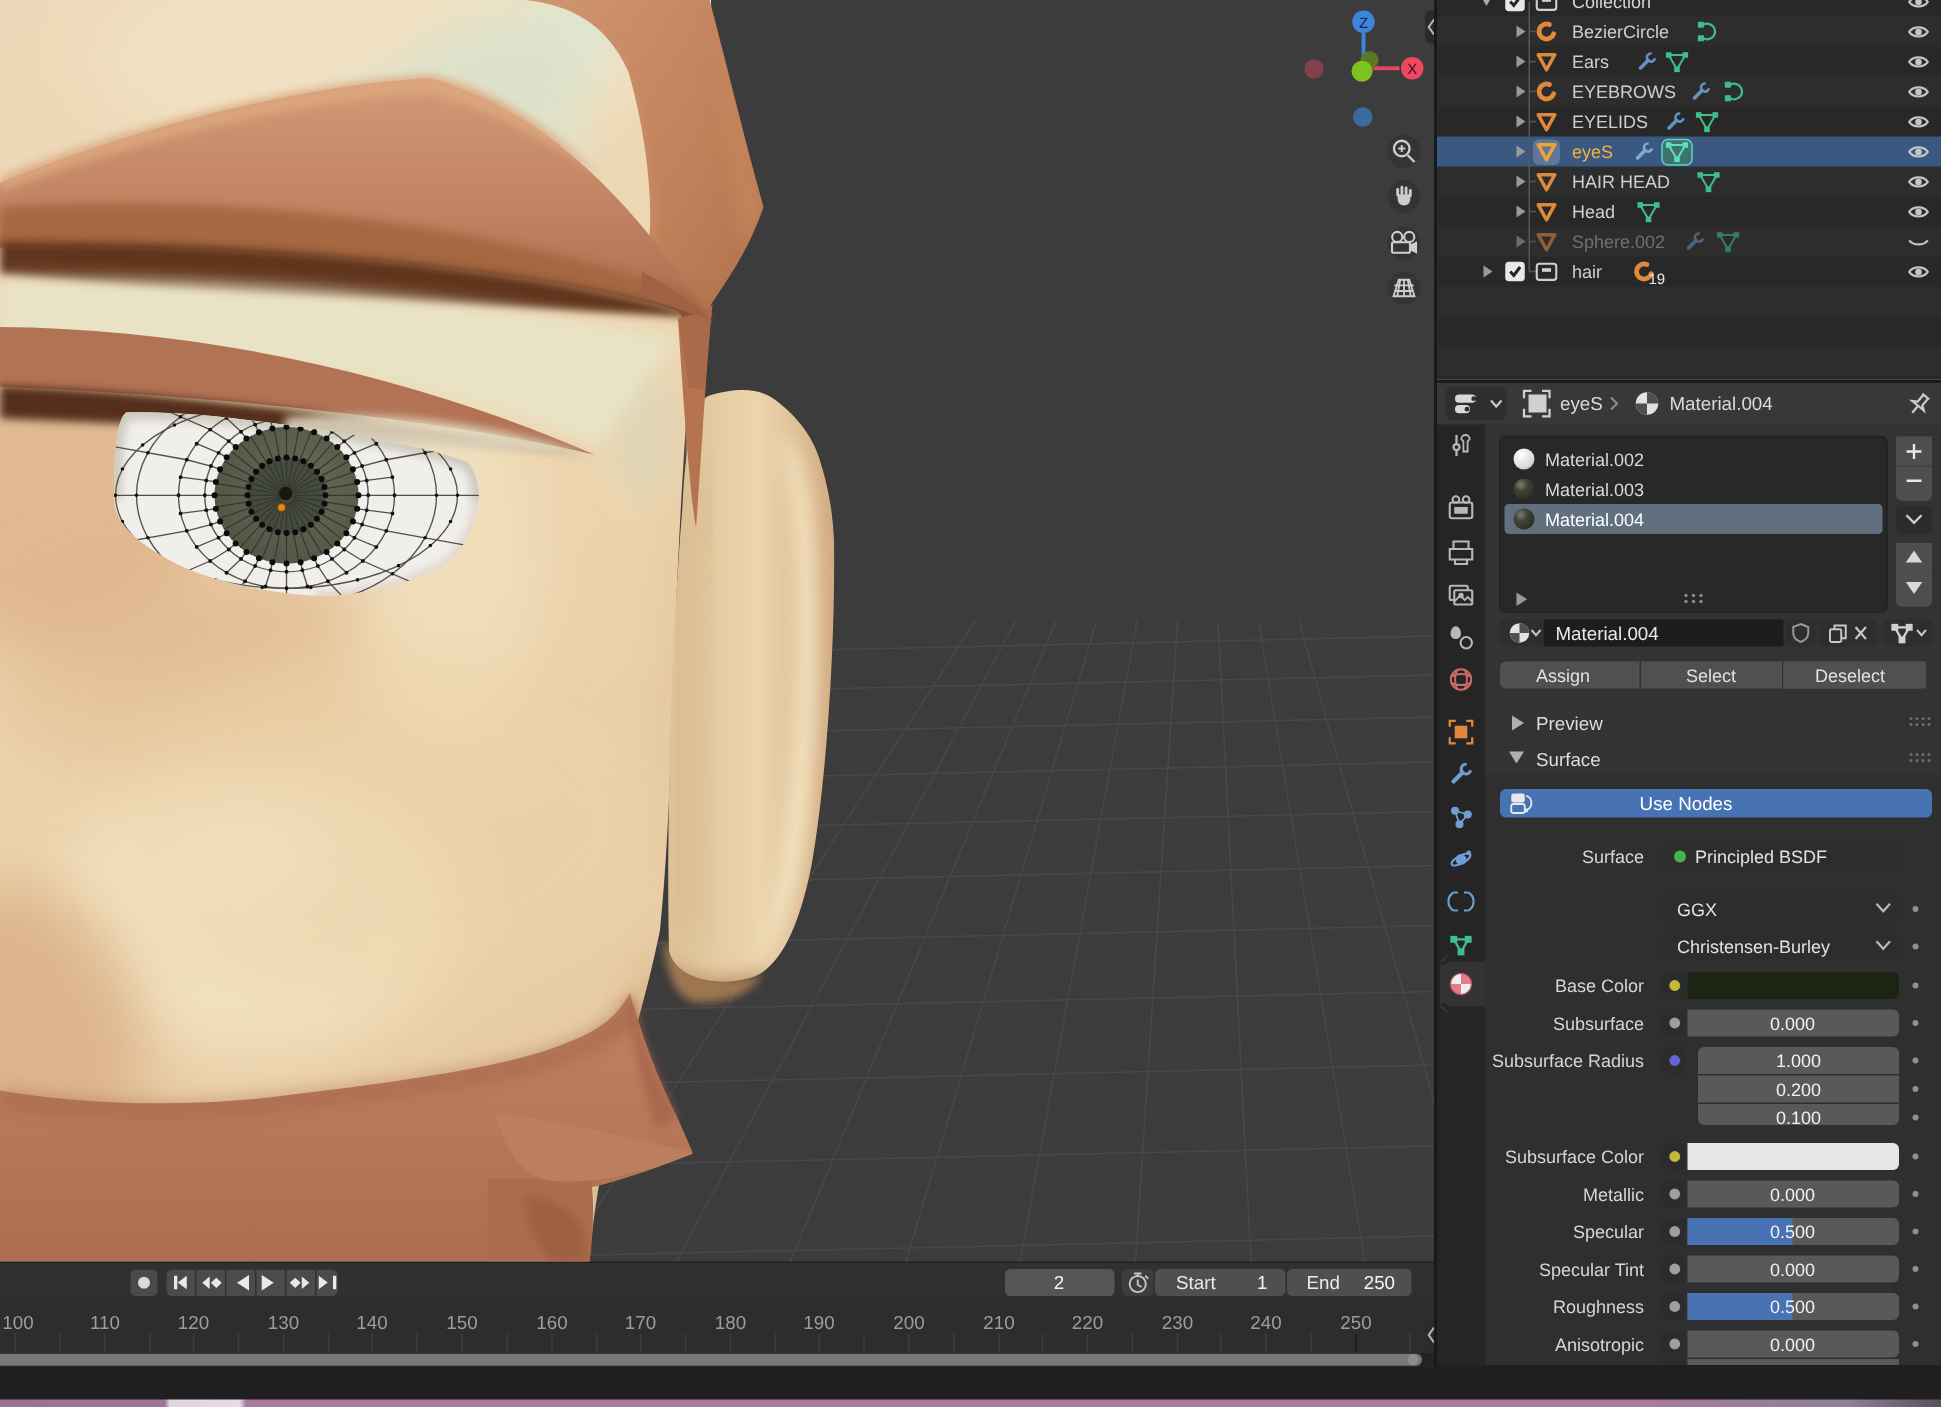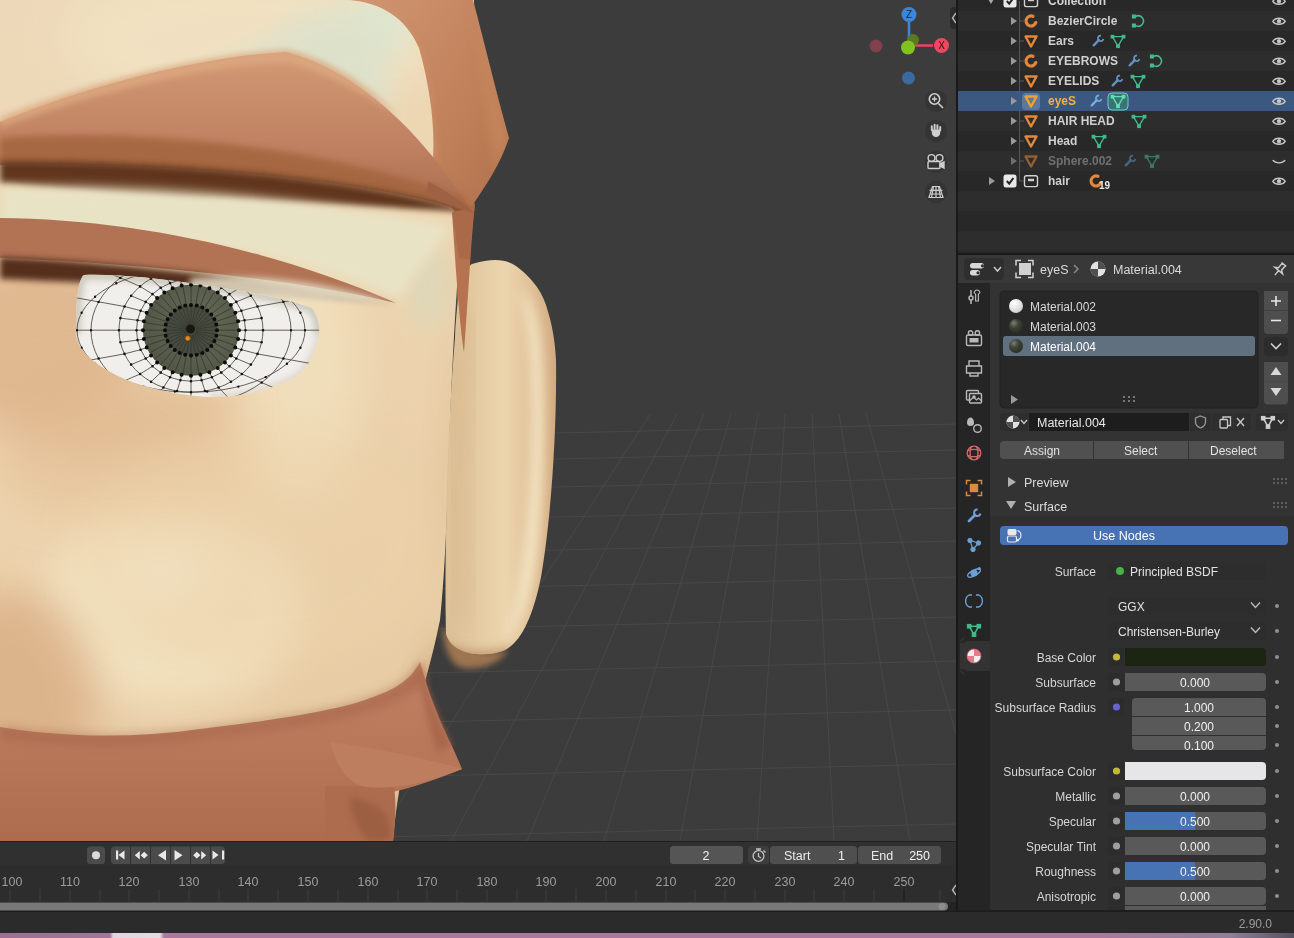--- a/index.html
+++ b/index.html
@@ -2,21 +2,21 @@
 <html><head>
 <meta charset="utf-8">
 <style>
   * { margin:0; padding:0; box-sizing:border-box; }
   html,body { width:1294px; height:938px; overflow:hidden; background:#1f1f1f;
     font-family:"Liberation Sans", sans-serif; }
   .abs { position:absolute; }
   #stage { position:relative; width:1294px; height:938px; }
   #viewport { left:0; top:0; width:956px; height:841px; background:#3c3c3c; }
   #timeline { left:0; top:842px; width:956px; height:69px; background:#333333; }
-  #outliner { left:958px; top:0; width:336px; height:253px; background:#e5e5e5; overflow:hidden;font-weight:bold; }
+  #outliner { left:958px; top:0; width:336px; height:253px; background:#e5e5e5; overflow:hidden; }
   #props { left:958px; top:255px; width:336px; height:655px; background:#333333; overflow:hidden; }
   #vborder { left:956px; top:0; width:2px; height:911px; background:#191919; }
   #hborder1 { left:958px; top:253px; width:336px; height:2px; background:#191919; }
   #statusbar { left:0; top:911px; width:1294px; height:22px; background:#2b2b2b; border-top:1px solid #1c1c1c; }
   #pinkstrip { left:0; top:933px; width:1294px; height:5px;
     background:linear-gradient(90deg,#9c7195 0px,#a1759b 110px,#e0d4de 113px,#e6dbe4 160px,#a87a9e 164px,#a87a9e 1100px,#8f7f9b 1230px,#57505e 1294px); }
   .txt { position:absolute; color:#d1d1d1; font-size:12px; line-height:1; white-space:nowrap; }
 </style>
 </head>
 <body>
@@ -707,17 +707,14 @@
         <circle r="7" fill="#efefef"></circle>
             <path d="M0,-7 A7,7 0 0 1 7,0 L0,0 Z" fill="#e87a8a"></path>
             <path d="M0,7 A7,7 0 0 1 -7,0 L0,0 Z" fill="#e87a8a"></path>
         <circle r="7" fill="none" stroke="#b85a6a" stroke-width="0.8"></circle>
       </g>
     </g>
   </svg>
   </div>
   <div id="vborder" class="abs"></div>
   <div id="hborder1" class="abs"></div>
-  <div id="statusbar" class="abs">
-      <span class="txt" style="right:22px;top:6px;color:#9b9b9b;">2.90.0</span>
-    </div>
   <div id="pinkstrip" class="abs"></div>
 </div>
 
 </body></html>

